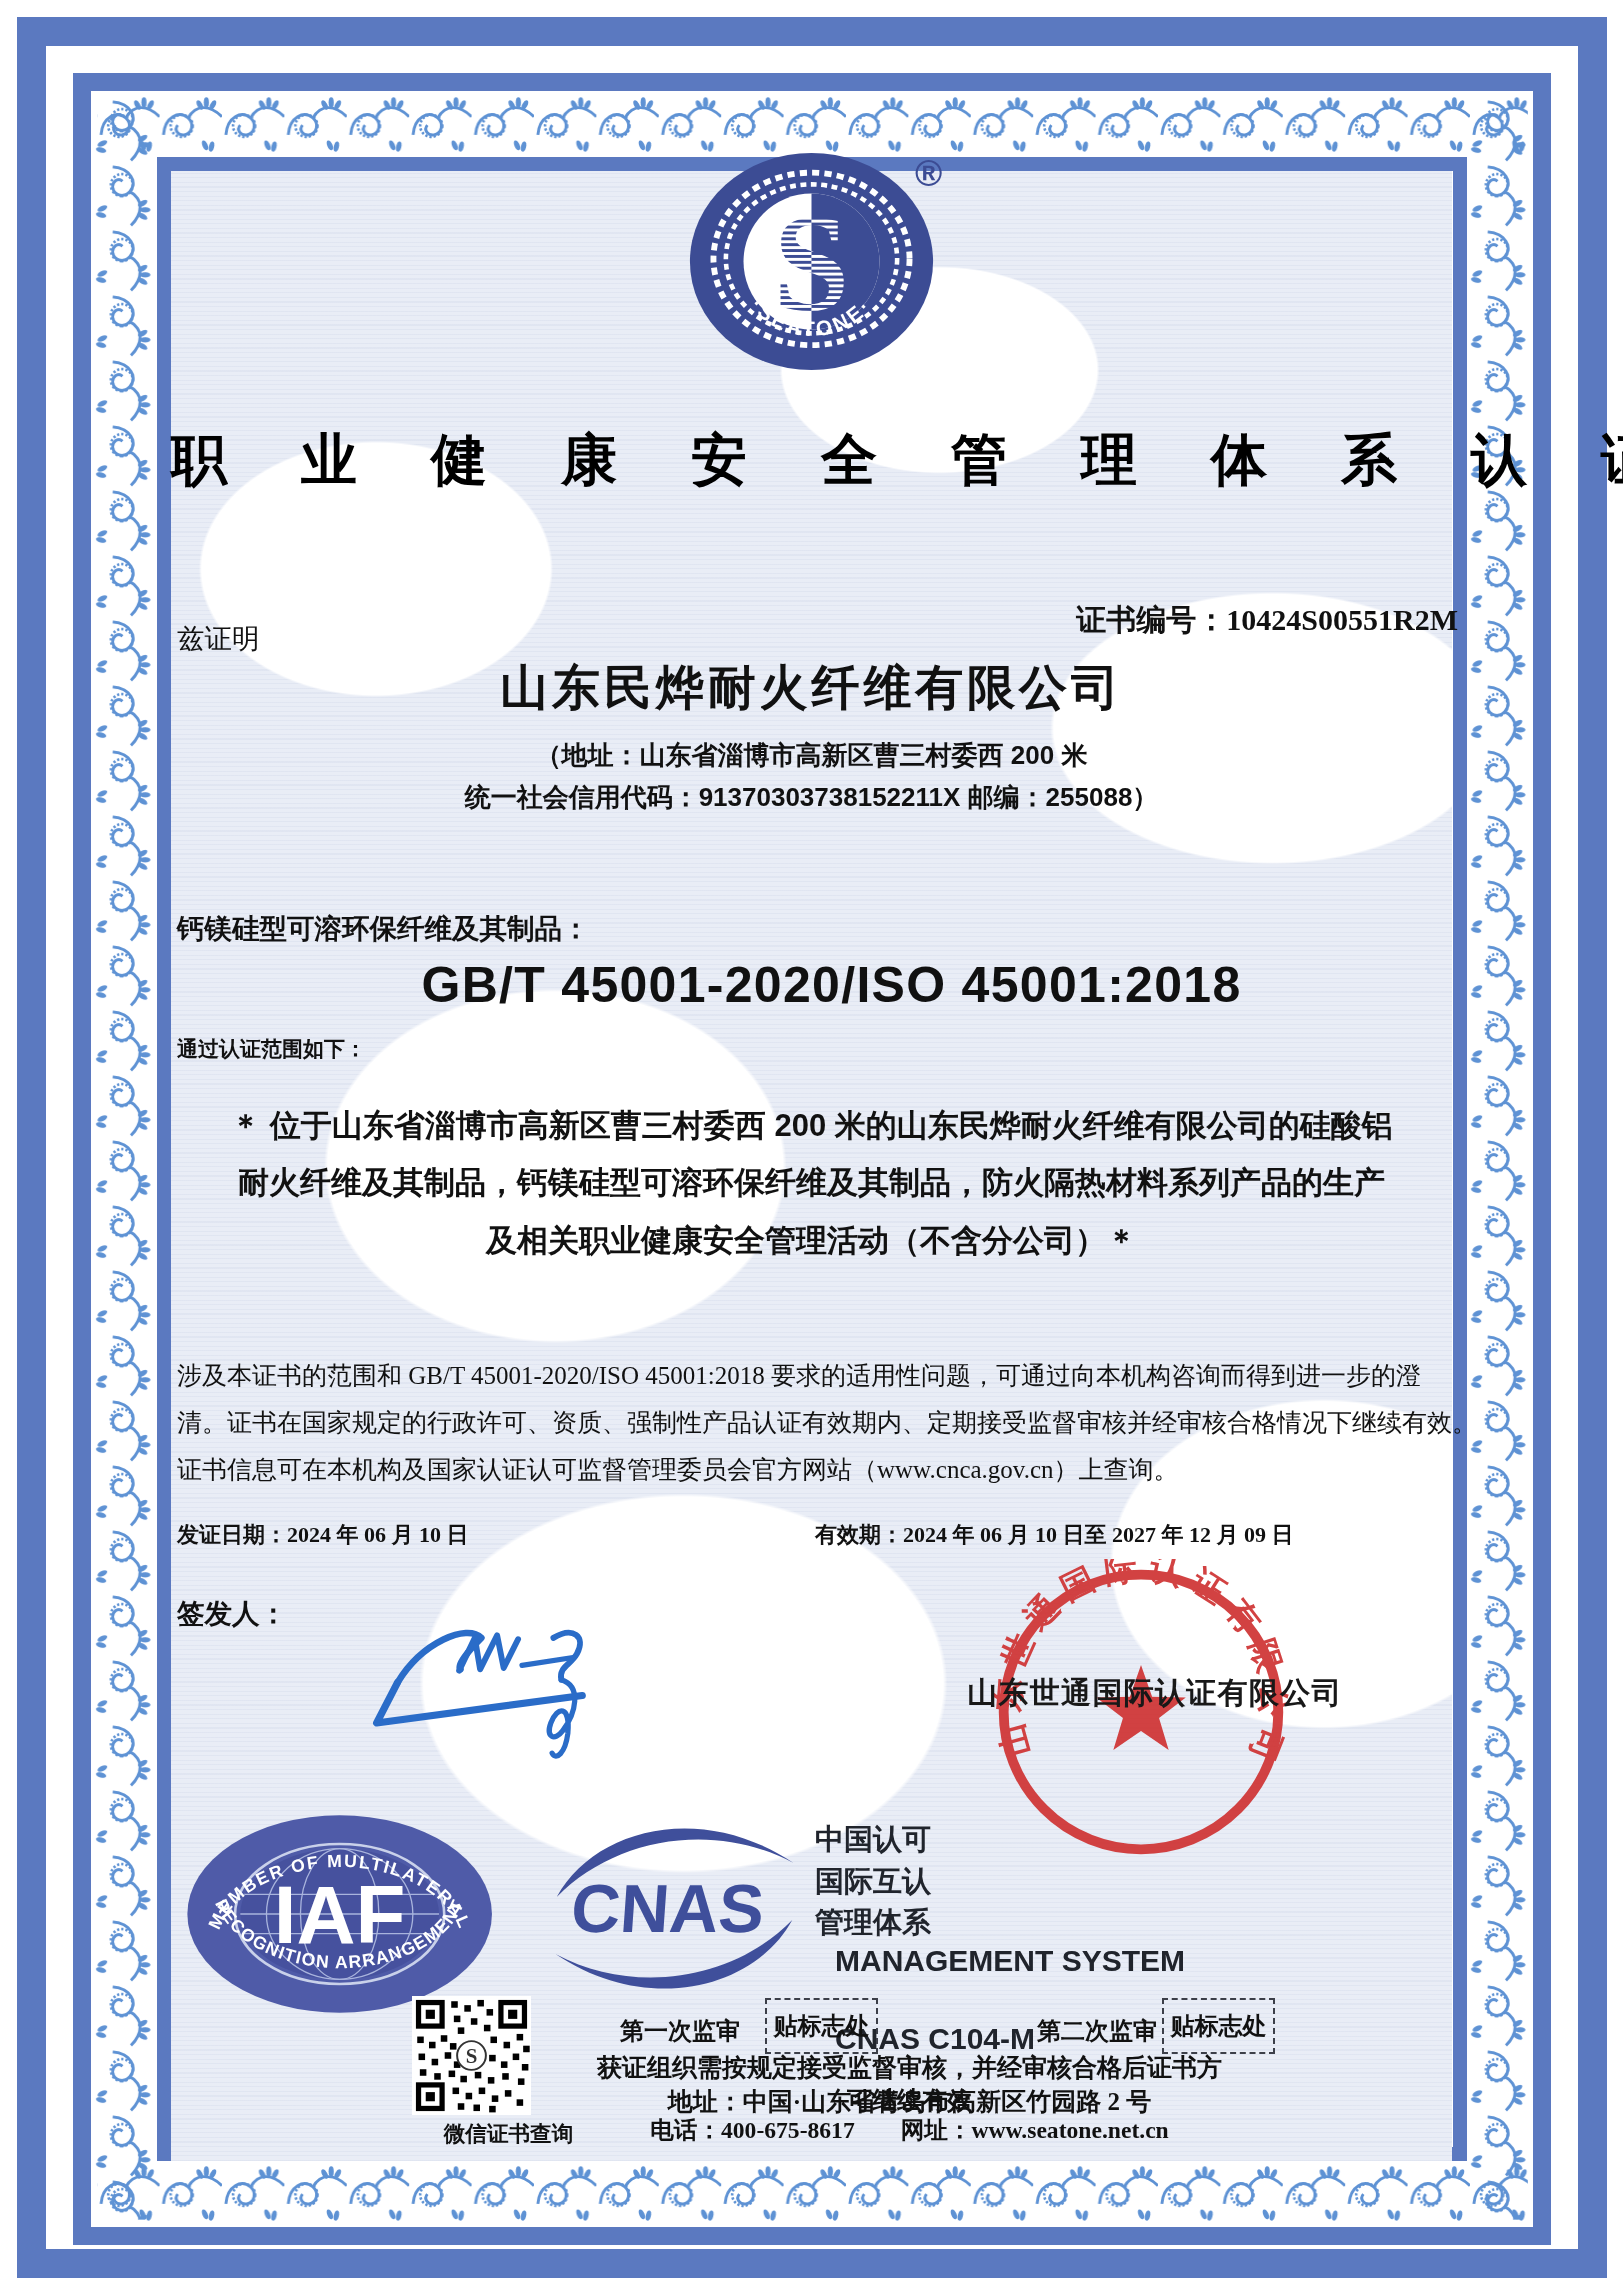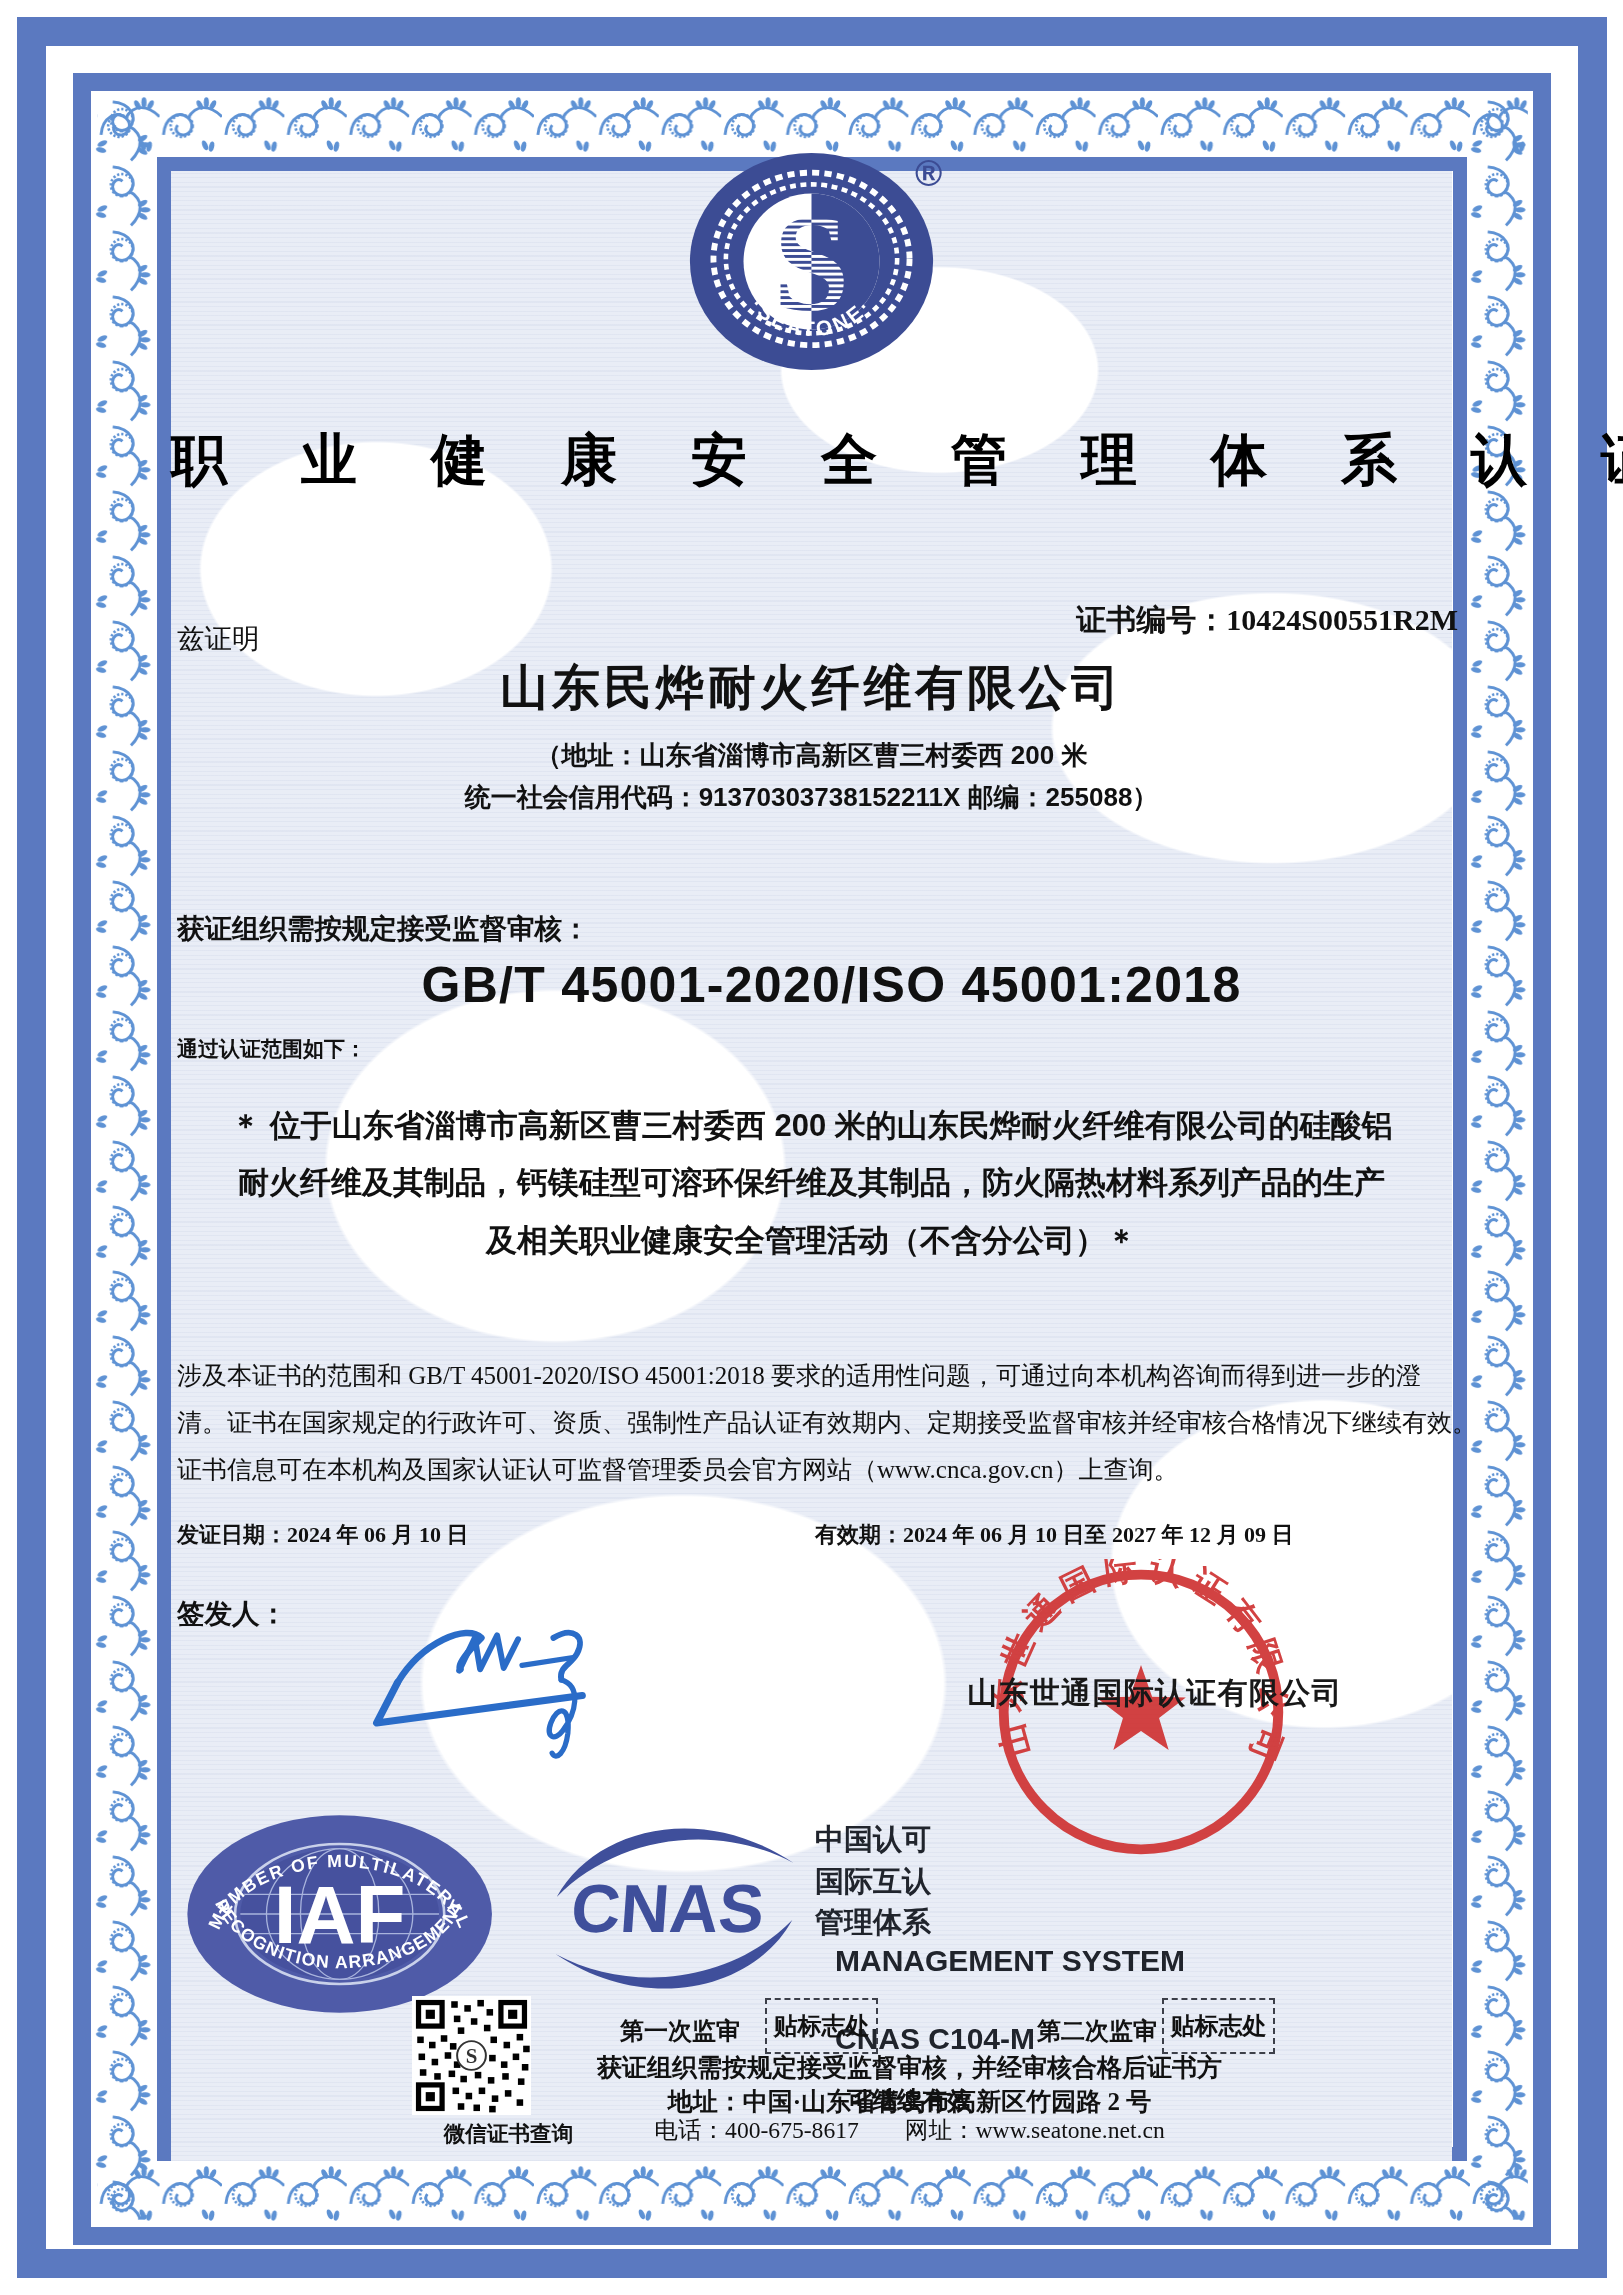--- a/index.html
+++ b/index.html
@@ -43,21 +43,21 @@
   .claim{left:815px;font-size:29px;font-weight:600;color:#20242c;font-family:"Liberation Sans",sans-serif;}
   .mgmt{left:815px;top:1944px;font-size:30px;font-weight:bold;color:#20242c;}
   .ccode{left:815px;top:1982px;font-size:30px;font-weight:bold;color:#20242c;margin-top:40px;}
   .qrcap{left:405px;top:2119px;width:135px;text-align:center;font-size:21.6px;font-weight:600;margin-left:36px;}
   .auditlabel{top:2015px;font-size:24px;font-weight:bold;}
   .stickerbox{top:1998px;width:109px;height:52px;border:2px dashed #3c3f49;display:flex;
               align-items:center;justify-content:center;font-size:24px;font-weight:bold;}
   .note{left:589px;width:641px;top:2051px;text-align:center;font-size:25px;font-weight:600;}
   .addr2{left:589px;width:641px;top:2085px;text-align:center;font-size:25px;font-weight:600;}
   .phones{left:589px;width:641px;top:2114px;display:flex;justify-content:center;gap:46px;
-          font-size:23.6px;font-weight:400;}
+          font-size:23.6px;font-weight:700;}
   .reg{left:915px;top:153px;font-size:37px;font-weight:bold;color:#3c4c94;font-family:"Liberation Sans",sans-serif;}
   svg text{user-select:none;}
 </style>
 </head>
 <body>
 
 <div class="page">
 
   <div class="band band1"></div>
   <div class="band band2"></div>
@@ -139,21 +139,21 @@
 
   <div class="abs certno">
     <span>证书编号：</span><span>10424S00551R2M</span>
   </div>
 
   <div class="abs intro">兹证明</div>
   <div class="abs ctr company">山东民烨耐火纤维有限公司</div>
   <div class="abs ctr addr">（地址：山东省淄博市高新区曹三村委西 200 米</div>
   <div class="abs ctr code">统一社会信用代码：91370303738152211X 邮编：255088）</div>
 
-  <div class="abs stdlabel">获证组织需按规定接受监督审核：</div>
+  <div class="abs stdlabel">钙镁硅型可溶环保纤维及其制品：</div>
   <div class="abs ctr gbt sans">GB/T 45001-2020/ISO 45001:2018</div>
 
   <div class="abs scopelabel">通过认证范围如下：</div>
   <div class="abs ctr scopeline" style="top:1105px">＊ 位于山东省淄博市高新区曹三村委西 200 米的山东民烨耐火纤维有限公司的硅酸铝</div>
   <div class="abs ctr scopeline" style="top:1162px">耐火纤维及其制品，钙镁硅型可溶环保纤维及其制品，防火隔热材料系列产品的生产</div>
   <div class="abs ctr scopeline" style="top:1220px">及相关职业健康安全管理活动（不含分公司）＊</div>
 
   <div class="abs legalline" style="top:1359px">涉及本证书的范围和 GB/T 45001-2020/ISO 45001:2018 要求的适用性问题，可通过向本机构咨询而得到进一步的澄</div>
   <div class="abs legalline" style="top:1406px">清。证书在国家规定的行政许可、资质、强制性产品认证有效期内、定期接受监督审核并经审核合格情况下继续有效。</div>
   <div class="abs legalline" style="top:1453px">证书信息可在本机构及国家认证认可监督管理委员会官方网站（www.cnca.gov.cn）上查询。</div>

